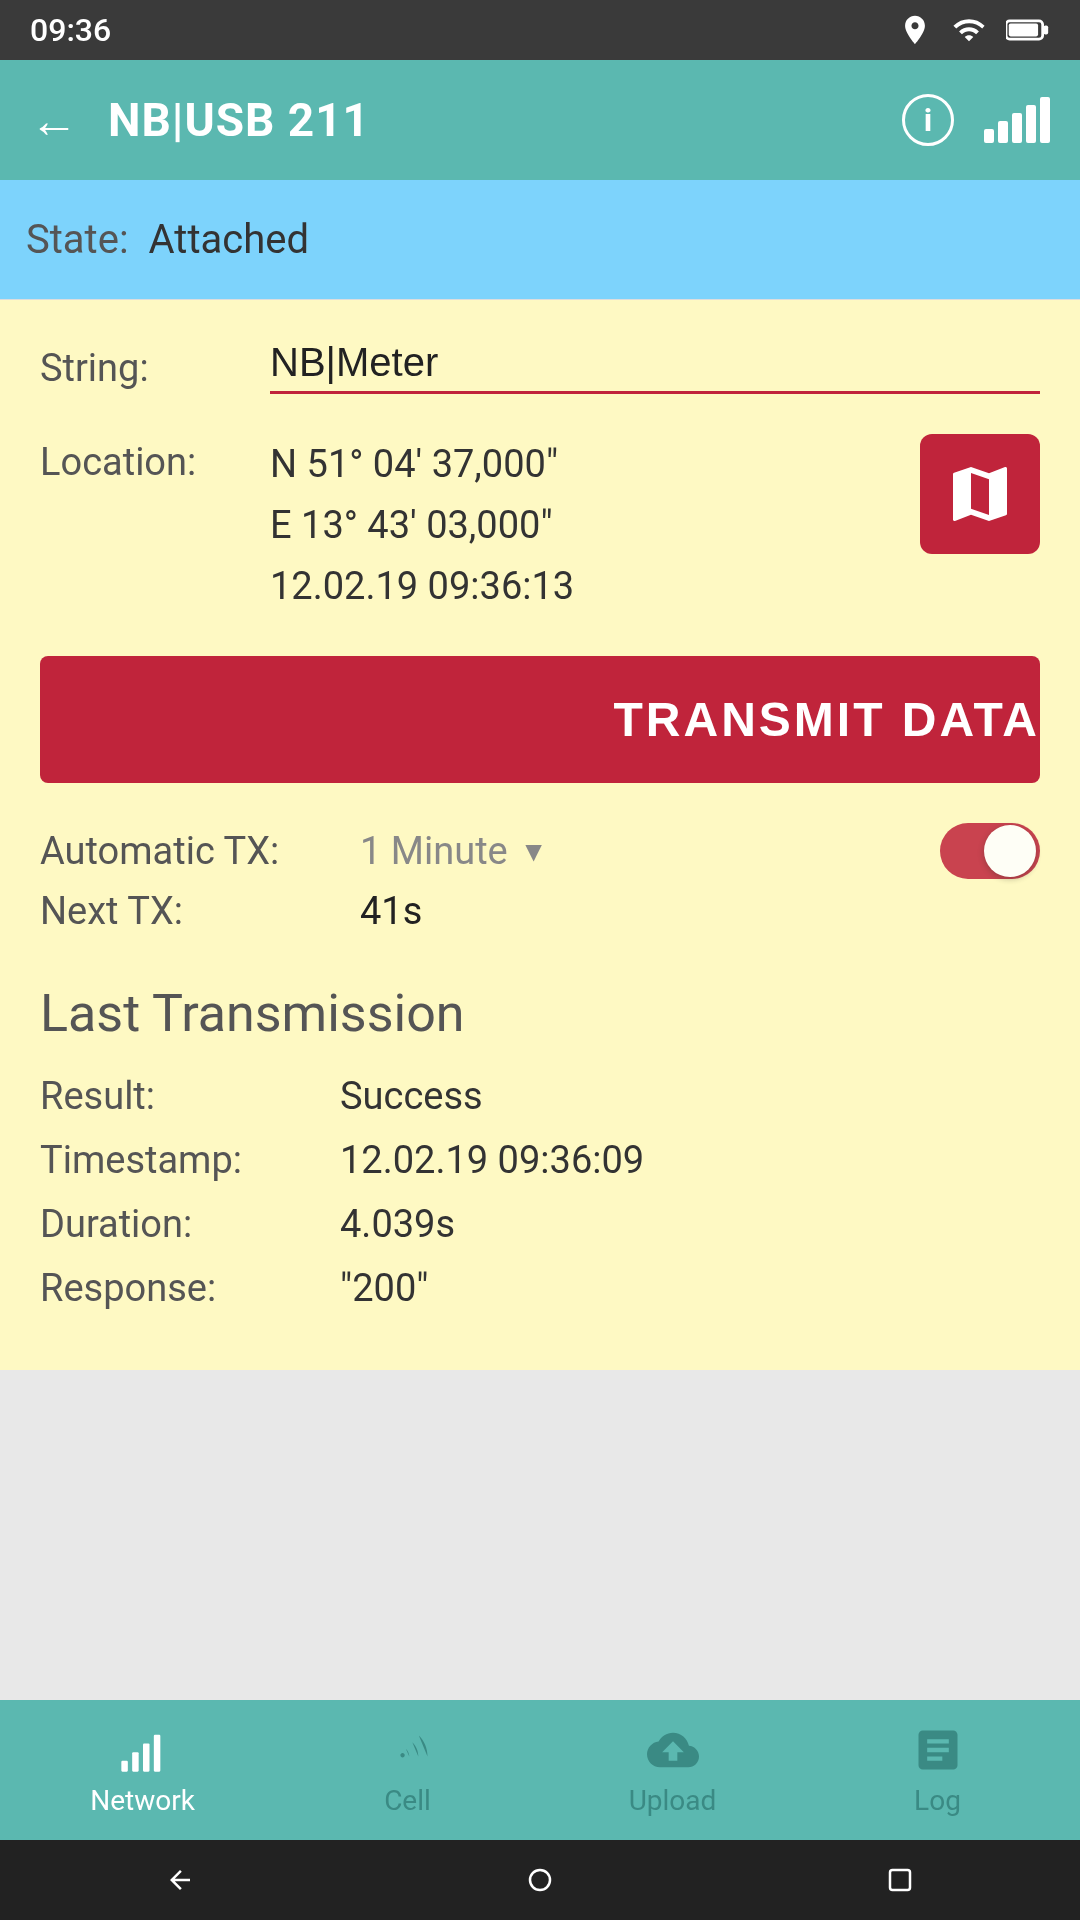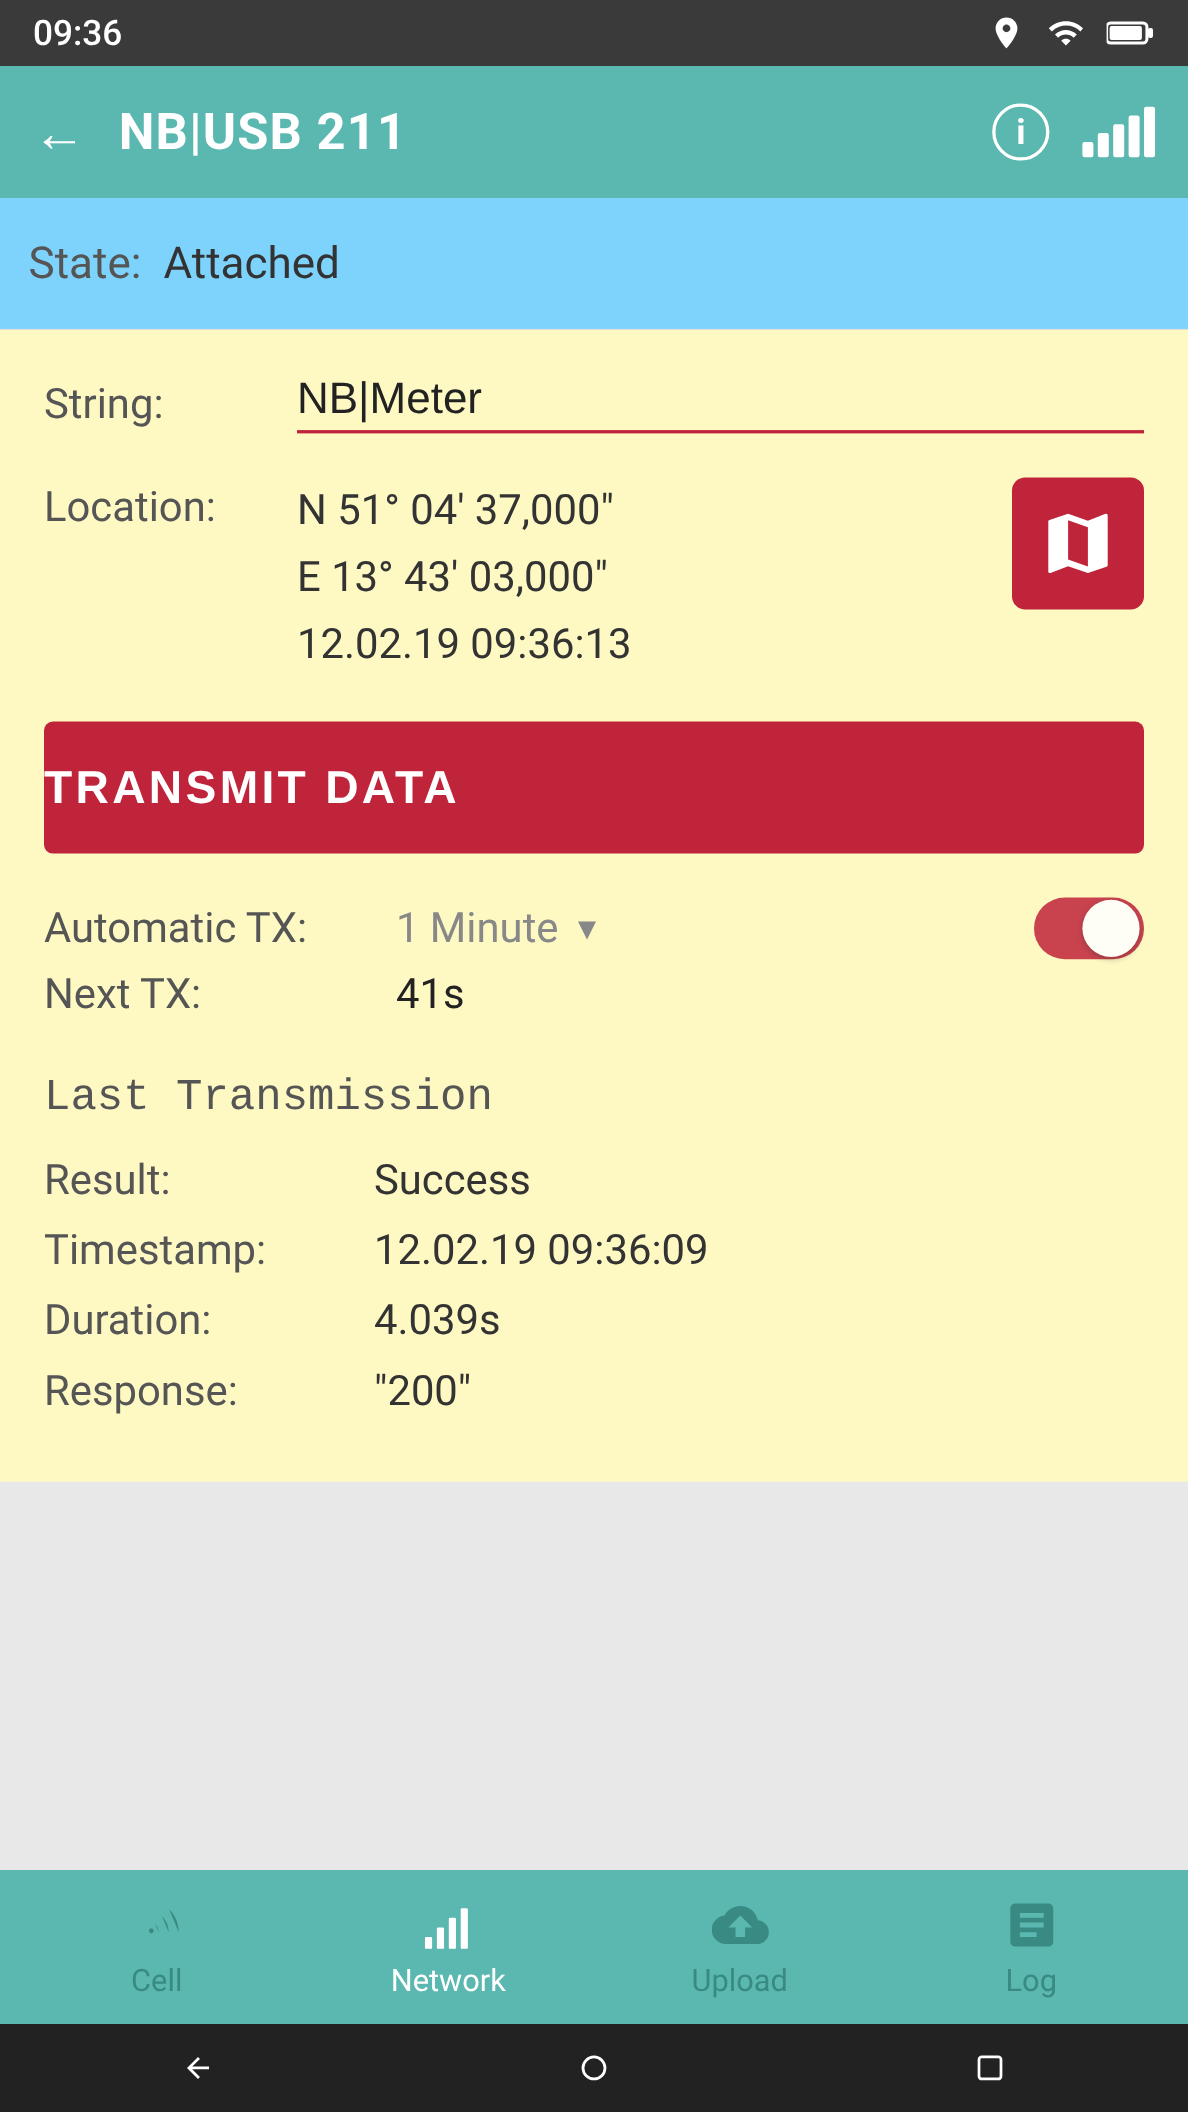--- a/index.html
+++ b/index.html
@@ -168,29 +168,29 @@
       fill: white;
       width: 72px;
       height: 72px;
     }
 
     
     .transmit-btn {
       width: 100%;
       background: #c0243b;
       color: white;
-      font-size: 42px;
+      font-size: 48px;
       font-weight: bold;
       letter-spacing: 3px;
       border: none;
       border-radius: 8px;
       padding: 36px 0;
       cursor: pointer;
       margin-bottom: 40px;
-      text-align: left;
+      text-align: right;
       display: block;
     }
 
     
     .auto-tx-row {
       display: flex;
       align-items: center;
       margin-bottom: 10px;
     }
     .auto-tx-label {
@@ -245,24 +245,23 @@
       color: #555;
       min-width: 320px;
     }
     .next-tx-value {
       font-size: 38px;
       color: #222;
     }
 
     
     .section-title {
-      font-size: 40px;
+      font-size: 52px;
       color: #555;
       margin-bottom: 30px;
-      font-family: Liberation Mono, monospace;
     }
     .info-row {
       display: flex;
       align-items: flex-start;
       margin-bottom: 20px;
     }
     .info-label {
       font-size: 38px;
       color: #555;
       min-width: 300px;
@@ -437,39 +436,39 @@
     <div class="info-row">
       <span class="info-label">Response:</span>
       <span class="info-value">"200"</span>
     </div>
   </div>
 
 </div>
 
 <div class="bottom-nav">
 
-  <div class="nav-item">
-    <svg viewBox="0 0 24 24" fill="#3a8a84">
-      <path d="M1 1L23 23M17 5.34C19.43 7.77 21 11.21 21 15M14 8.37C15.71 10.08 16.76 12.43 16.76 15M11 11.41C12 12.41 12.59 13.84 12.59 15M8.49 14.41c0 .55.45 1 1 1s1-.45 1-1-.45-1-1-1-1 .45-1 1z"></path>
-    </svg>
-    <span class="nav-label">Cell</span>
-  </div>
-
   <div class="nav-item active">
     <svg viewBox="0 0 24 24" fill="white">
       <rect x="2" y="17" width="3" height="5" rx="0.5"></rect>
       <rect x="7" y="13" width="3" height="9" rx="0.5"></rect>
       <rect x="12" y="9" width="3" height="13" rx="0.5"></rect>
       <rect x="17" y="5" width="3" height="17" rx="0.5"></rect>
     </svg>
     <span class="nav-label">Network</span>
   </div>
 
   <div class="nav-item">
     <svg viewBox="0 0 24 24" fill="#3a8a84">
+      <path d="M1 1L23 23M17 5.34C19.43 7.77 21 11.21 21 15M14 8.37C15.71 10.08 16.76 12.43 16.76 15M11 11.41C12 12.41 12.59 13.84 12.59 15M8.49 14.41c0 .55.45 1 1 1s1-.45 1-1-.45-1-1-1-1 .45-1 1z"></path>
+    </svg>
+    <span class="nav-label">Cell</span>
+  </div>
+
+  <div class="nav-item">
+    <svg viewBox="0 0 24 24" fill="#3a8a84">
       <path d="M19.35 10.04C18.67 6.59 15.64 4 12 4 9.11 4 6.6 5.64 5.35 8.04 2.34 8.36 0 10.91 0 14c0 3.31 2.69 6 6 6h13c2.76 0 5-2.24 5-5 0-2.64-2.05-4.78-4.65-4.96zM14 13v4h-4v-4H7l5-5 5 5h-3z"></path>
     </svg>
     <span class="nav-label">Upload</span>
   </div>
 
   <div class="nav-item">
     <svg viewBox="0 0 24 24" fill="#3a8a84">
       <path d="M19 3H5c-1.1 0-2 .9-2 2v14c0 1.1.9 2 2 2h14c1.1 0 2-.9 2-2V5c0-1.1-.9-2-2-2zm-5 14H7v-2h7v2zm3-4H7v-2h10v2zm0-4H7V7h10v2z"></path>
     </svg>
     <span class="nav-label">Log</span>

